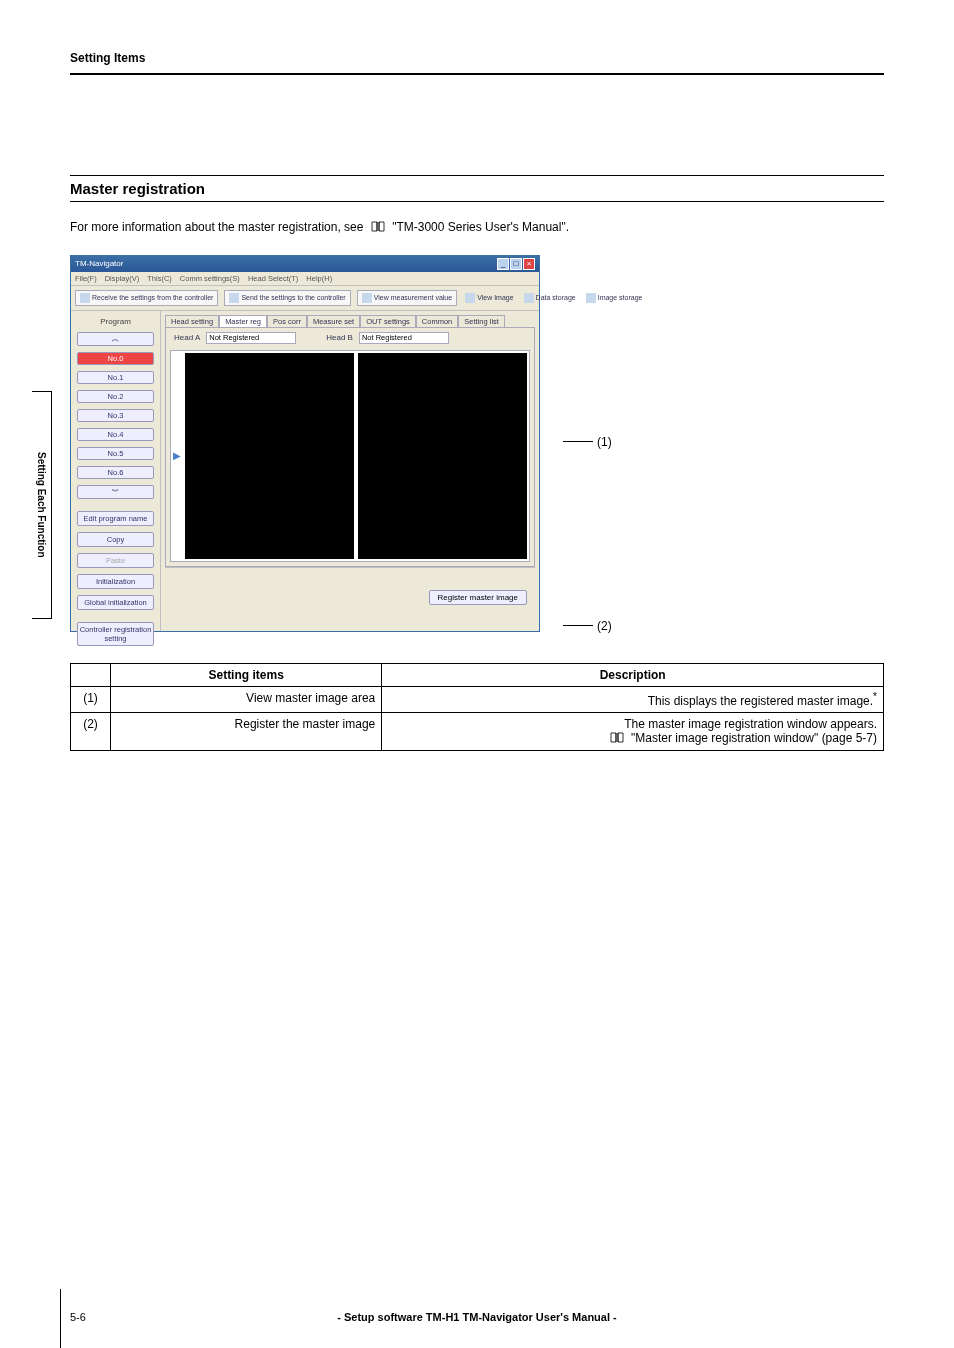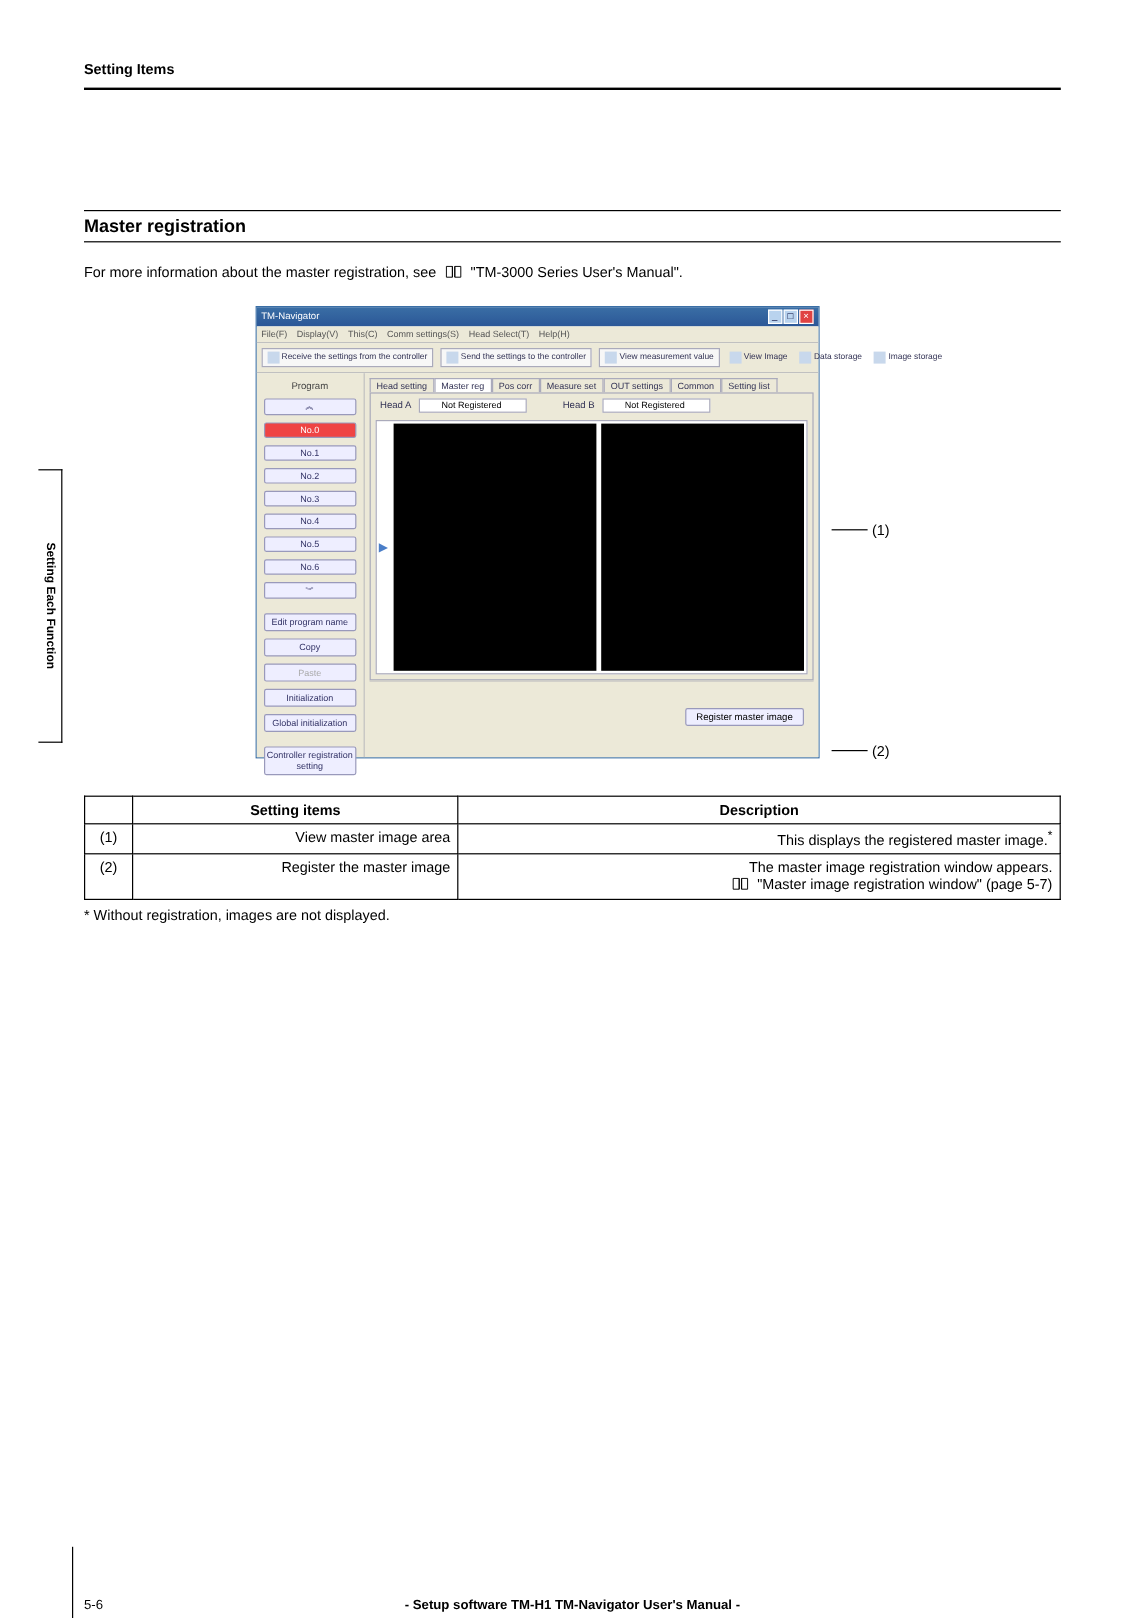--- a/index.html
+++ b/index.html
@@ -54,22 +54,21 @@
     border-left: none;
     writing-mode: vertical-rl;
     font-size: 10px;
     font-weight: bold;
   }
 
   
   .screenshot-wrap {
     display: flex;
     align-items: flex-start;
-    justify-content: center;
-    gap: 10px;
+    gap: 23px;
     margin-bottom: 30px;
   }
   .callouts {
     display: flex;
     flex-direction: column;
     justify-content: space-between;
     font-size: 12px;
     padding-top: 180px;
   }
   .callout {
@@ -191,21 +190,21 @@
     gap:4px;
   }
   .heads {
     display:flex;
     gap:30px;
     font-size:8px;
     color:#335;
     padding: 0 4px 2px 4px;
   }
   .heads .hd { display:flex; gap:6px; align-items:center; }
-  .heads input { font-size:7.5px; border:1px solid #aab; padding:0 18px; width:90px; height:12px; }
+  .heads input { font-size:7.5px; border:1px solid #aab; padding:0 2px; width:90px; height:12px; }
   .imgareas {
     flex:1;
     display:flex;
     gap:4px;
     background:#fff;
     border:1px solid #aab;
     padding:2px;
   }
   .imgarea {
     flex:1;
@@ -246,21 +245,21 @@
     vertical-align:top;
   }
   table.desc th { text-align:center; font-weight:bold; }
   .footnote {
     font-size:12px;
     margin:4px 0 0 0;
   }
 
   .footer {
     position:absolute;
-    bottom:15px;
+    bottom:36px;
     left:70px;
     right:70px;
     display:flex;
     justify-content:space-between;
     align-items:center;
     font-size:11px;
   }
   .footer .center {
     font-weight:bold;
     position:absolute;
@@ -428,20 +427,19 @@
           <svg width="14" height="11" viewBox="0 0 14 11">
                 <path d="M1 1 h5 v9 h-5 z M8 1 h5 v9 h-5 z M6 1 v9 M8 1 v9" fill="none" stroke="#000" stroke-width="0.8"></path>
               </svg>
         </span>
         <span> "Master image registration window" (page 5-7)</span>
       </td>
     </tr>
   </tbody>
     </table>
 
-  <div class="footnote">*   Without registration, images are not displayed.</div>
 
   <div class="footer">
     <span>5-6</span>
     <span class="center">- Setup software TM-H1 TM-Navigator User's Manual -</span>
   </div>
   <div class="footer-rule"></div>
 </div>
 
 </body></html>

